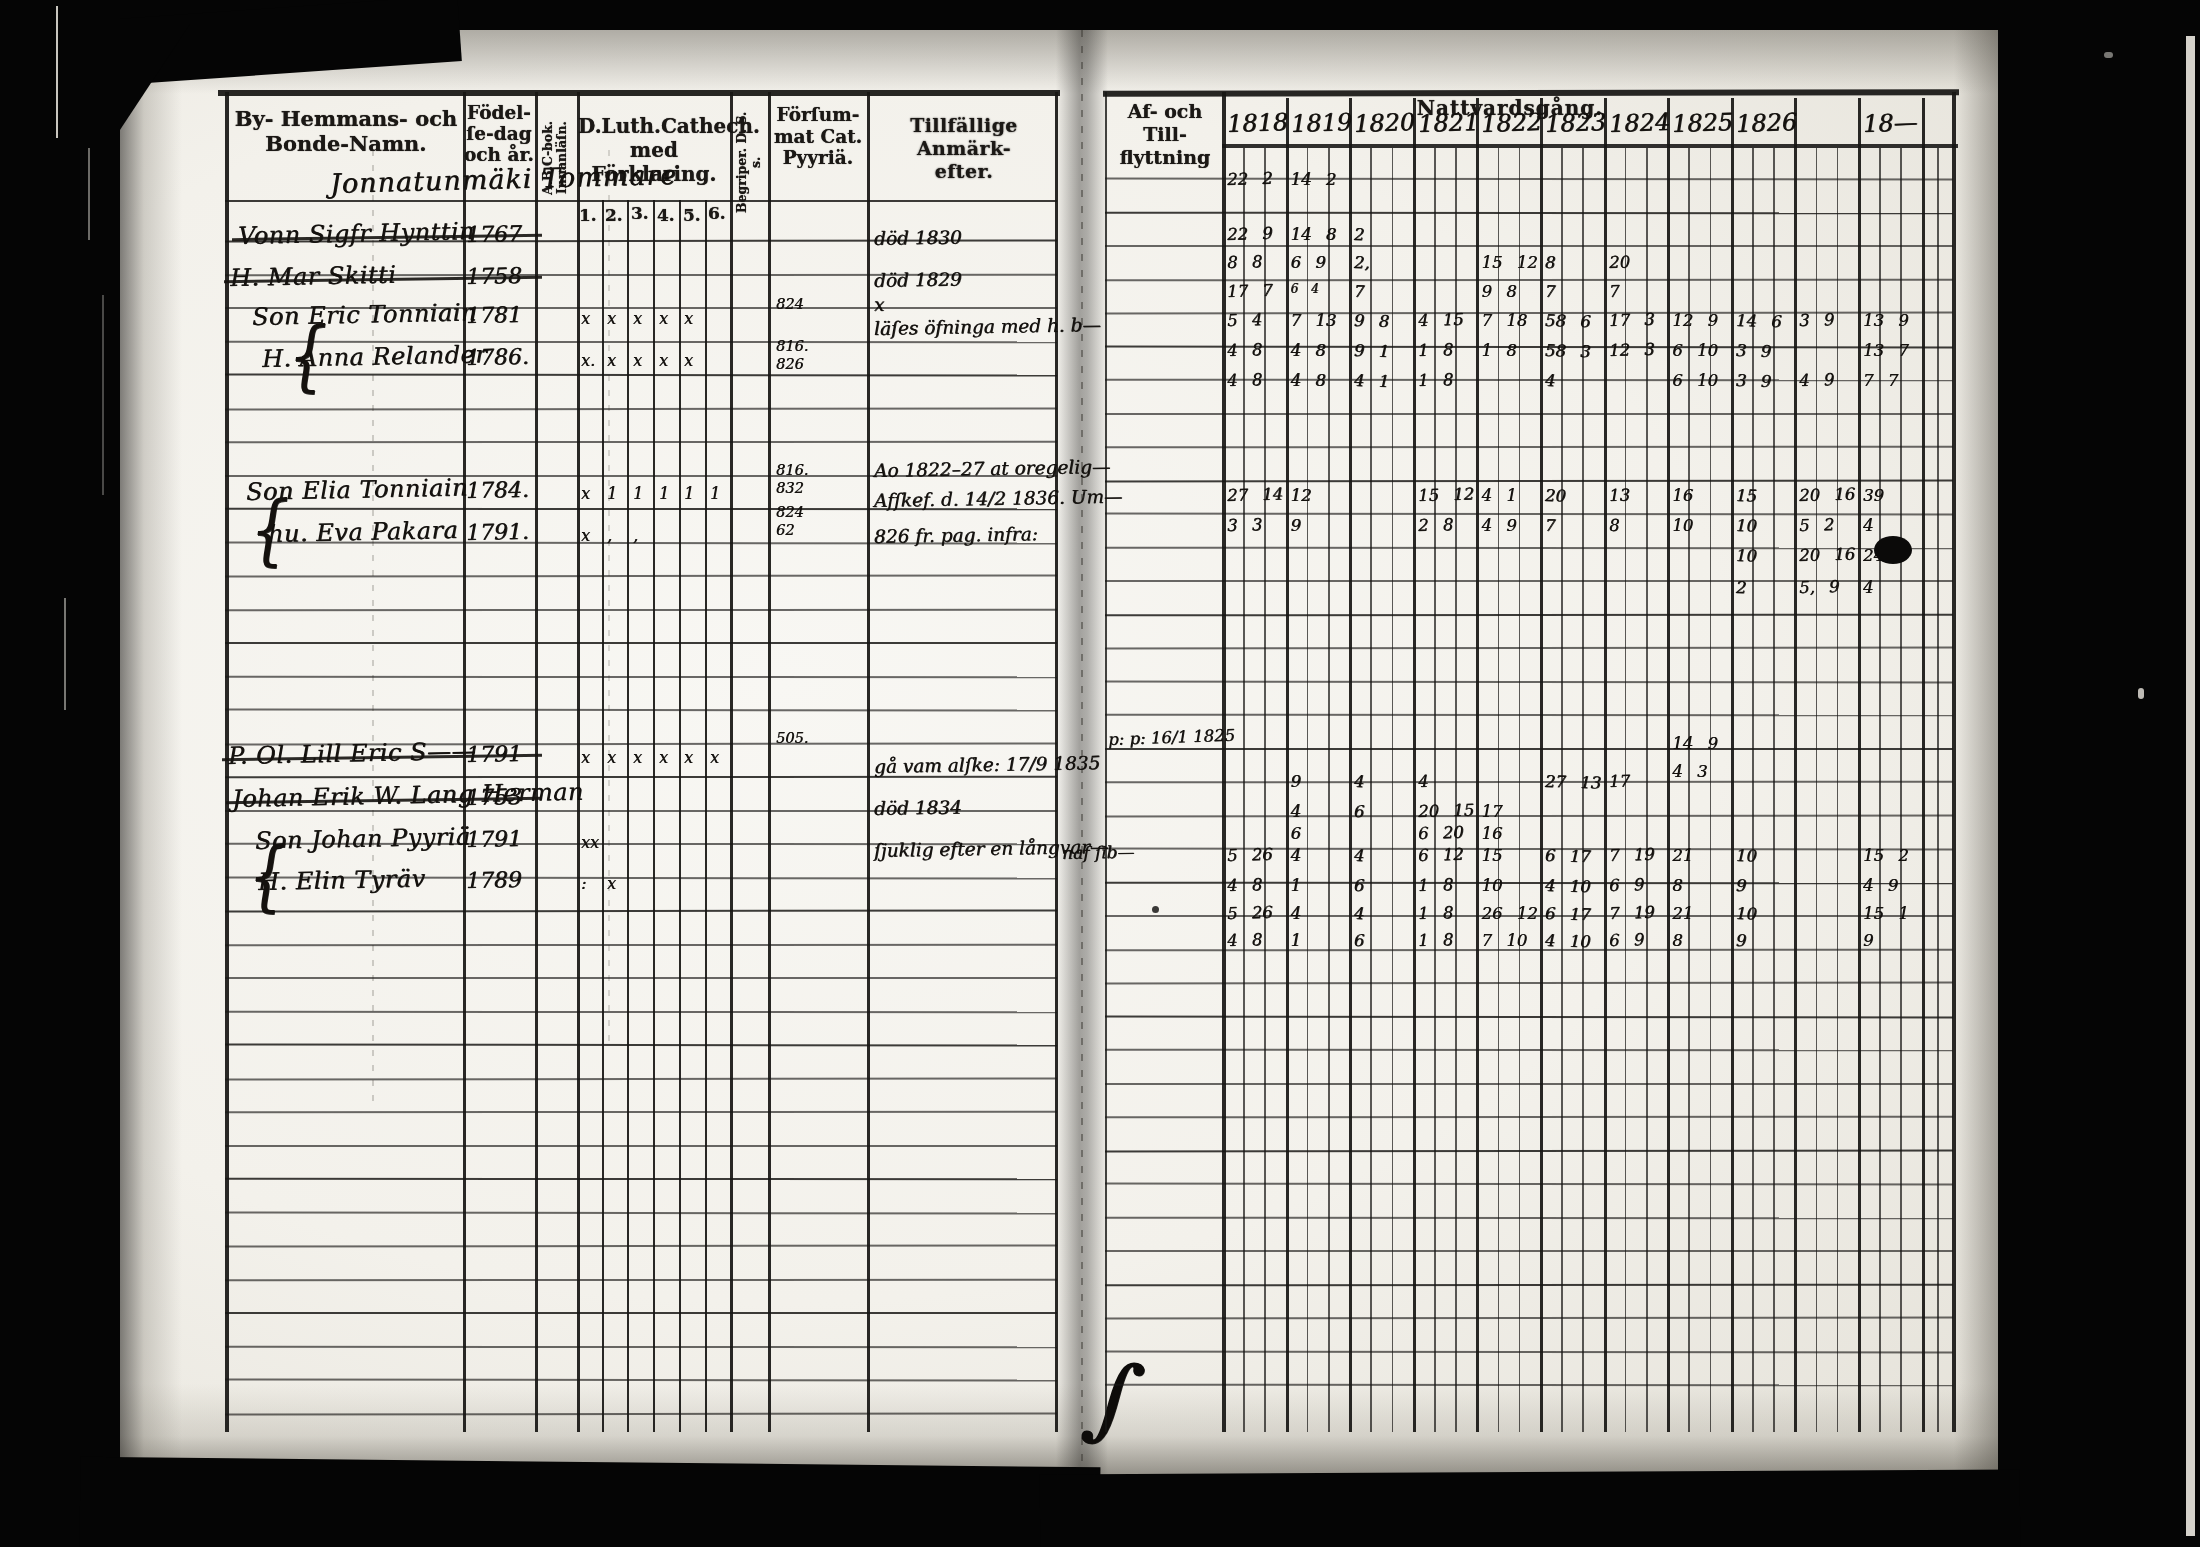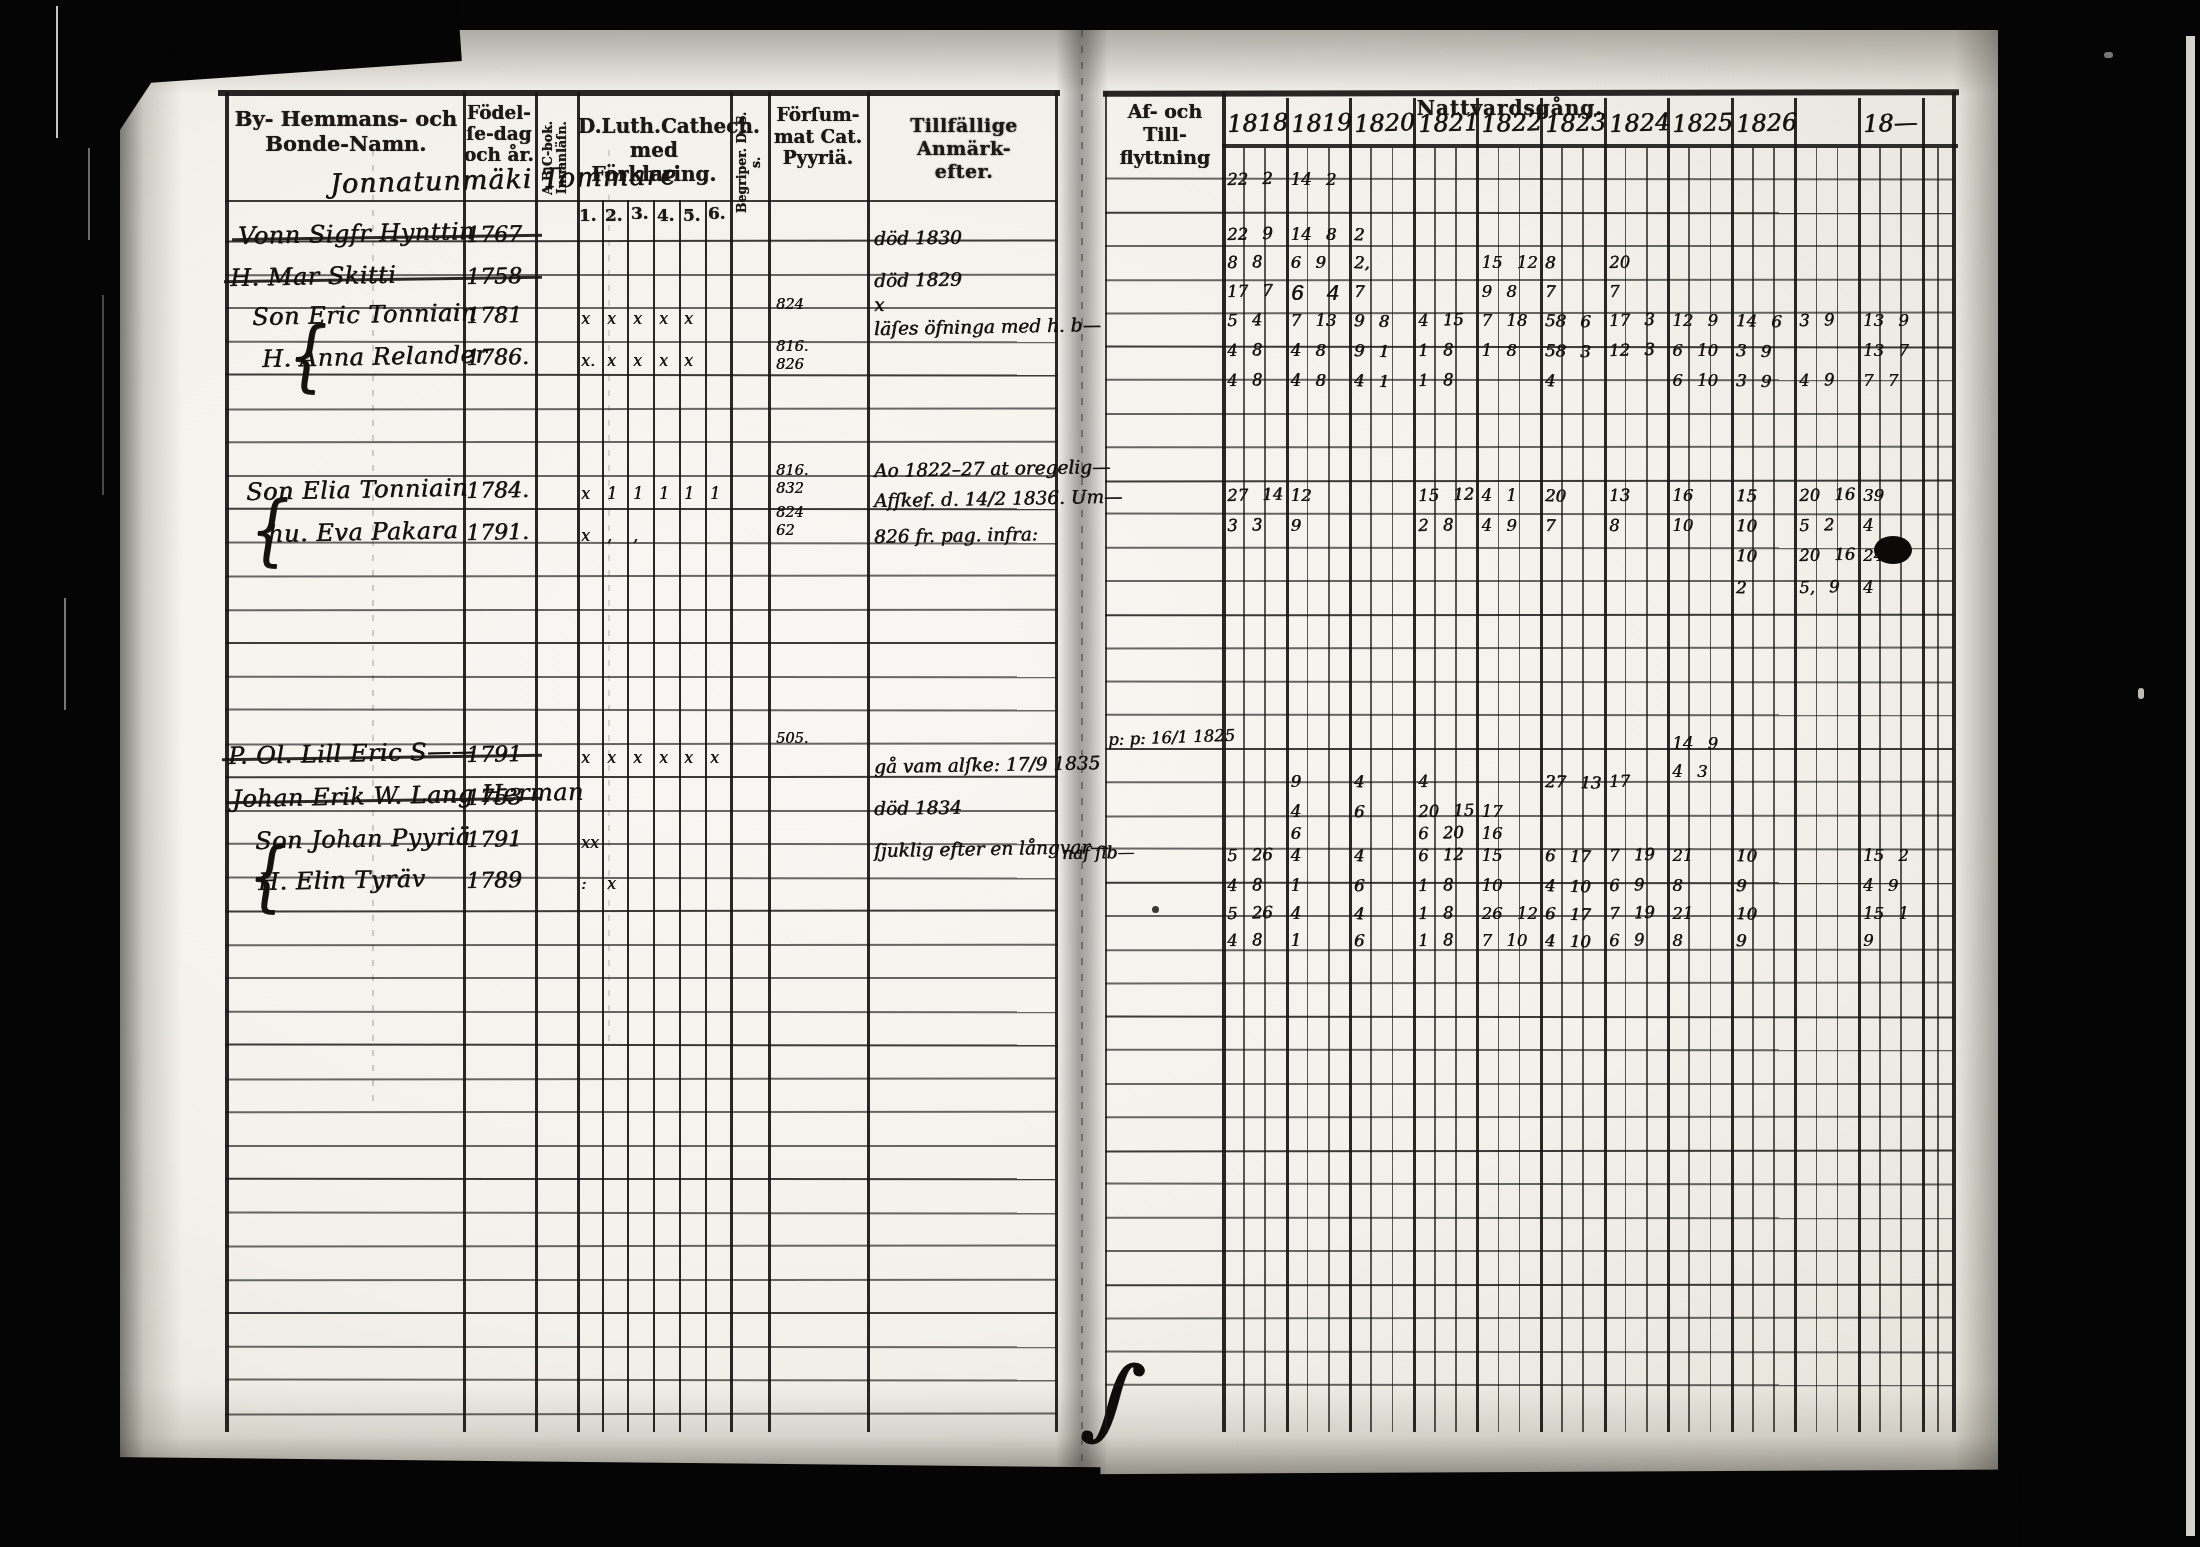--- a/index.html
+++ b/index.html
@@ -317,21 +317,21 @@
       <div class="hw mk" style="left: 1227px; top: 225px; font-size: 16.5px; transform: rotate(-1.5deg);">22 9</div>
       <div class="hw mk" style="left: 1290.6px; top: 225px; font-size: 16.5px; transform: rotate(0deg);">14 8</div>
       <div class="hw mk" style="left: 1354.2px; top: 225px; font-size: 16.5px; transform: rotate(1.5deg);">2</div>
       <div class="hw mk" style="left: 1227px; top: 253px; font-size: 16.5px; transform: rotate(-1.5deg);">8 8</div>
       <div class="hw mk" style="left: 1290.6px; top: 253px; font-size: 16.5px; transform: rotate(0deg);">6 9</div>
       <div class="hw mk" style="left: 1354.2px; top: 253px; font-size: 16.5px; transform: rotate(1.5deg);">2,</div>
       <div class="hw mk" style="left: 1481.4px; top: 253px; font-size: 16.5px; transform: rotate(0deg);">15 12</div>
       <div class="hw mk" style="left: 1545px; top: 253px; font-size: 16.5px; transform: rotate(1.5deg);">8</div>
       <div class="hw mk" style="left: 1608.6px; top: 253px; font-size: 16.5px; transform: rotate(-1.5deg);">20</div>
       <div class="hw mk" style="left: 1227px; top: 282px; font-size: 16.5px; transform: rotate(-1.5deg);">17 7</div>
-      <div class="hw mk" style="left: 1290.6px; top: 282px; font-size: 22px; transform: rotate(0deg); font-family: Liberation Mono, monospace;">6 4</div>
+      <div class="hw mk" style="left: 1290.6px; top: 282px; font-size: 12px; transform: rotate(0deg);">6 4</div>
       <div class="hw mk" style="left: 1354.2px; top: 282px; font-size: 16.5px; transform: rotate(1.5deg);">7</div>
       <div class="hw mk" style="left: 1481.4px; top: 282px; font-size: 16.5px; transform: rotate(0deg);">9 8</div>
       <div class="hw mk" style="left: 1545px; top: 282px; font-size: 16.5px; transform: rotate(1.5deg);">7</div>
       <div class="hw mk" style="left: 1608.6px; top: 282px; font-size: 16.5px; transform: rotate(-1.5deg);">7</div>
       <div class="hw mk" style="left: 1227px; top: 311px; font-size: 16.5px; transform: rotate(-1.5deg);">5 4</div>
       <div class="hw mk" style="left: 1290.6px; top: 311px; font-size: 16.5px; transform: rotate(0deg);">7 13</div>
       <div class="hw mk" style="left: 1354.2px; top: 311px; font-size: 16.5px; transform: rotate(1.5deg);">9 8</div>
       <div class="hw mk" style="left: 1417.8px; top: 311px; font-size: 16.5px; transform: rotate(-1.5deg);">4 15</div>
       <div class="hw mk" style="left: 1481.4px; top: 311px; font-size: 16.5px; transform: rotate(0deg);">7 18</div>
       <div class="hw mk" style="left: 1545px; top: 311px; font-size: 16.5px; transform: rotate(1.5deg);">58 6</div>

